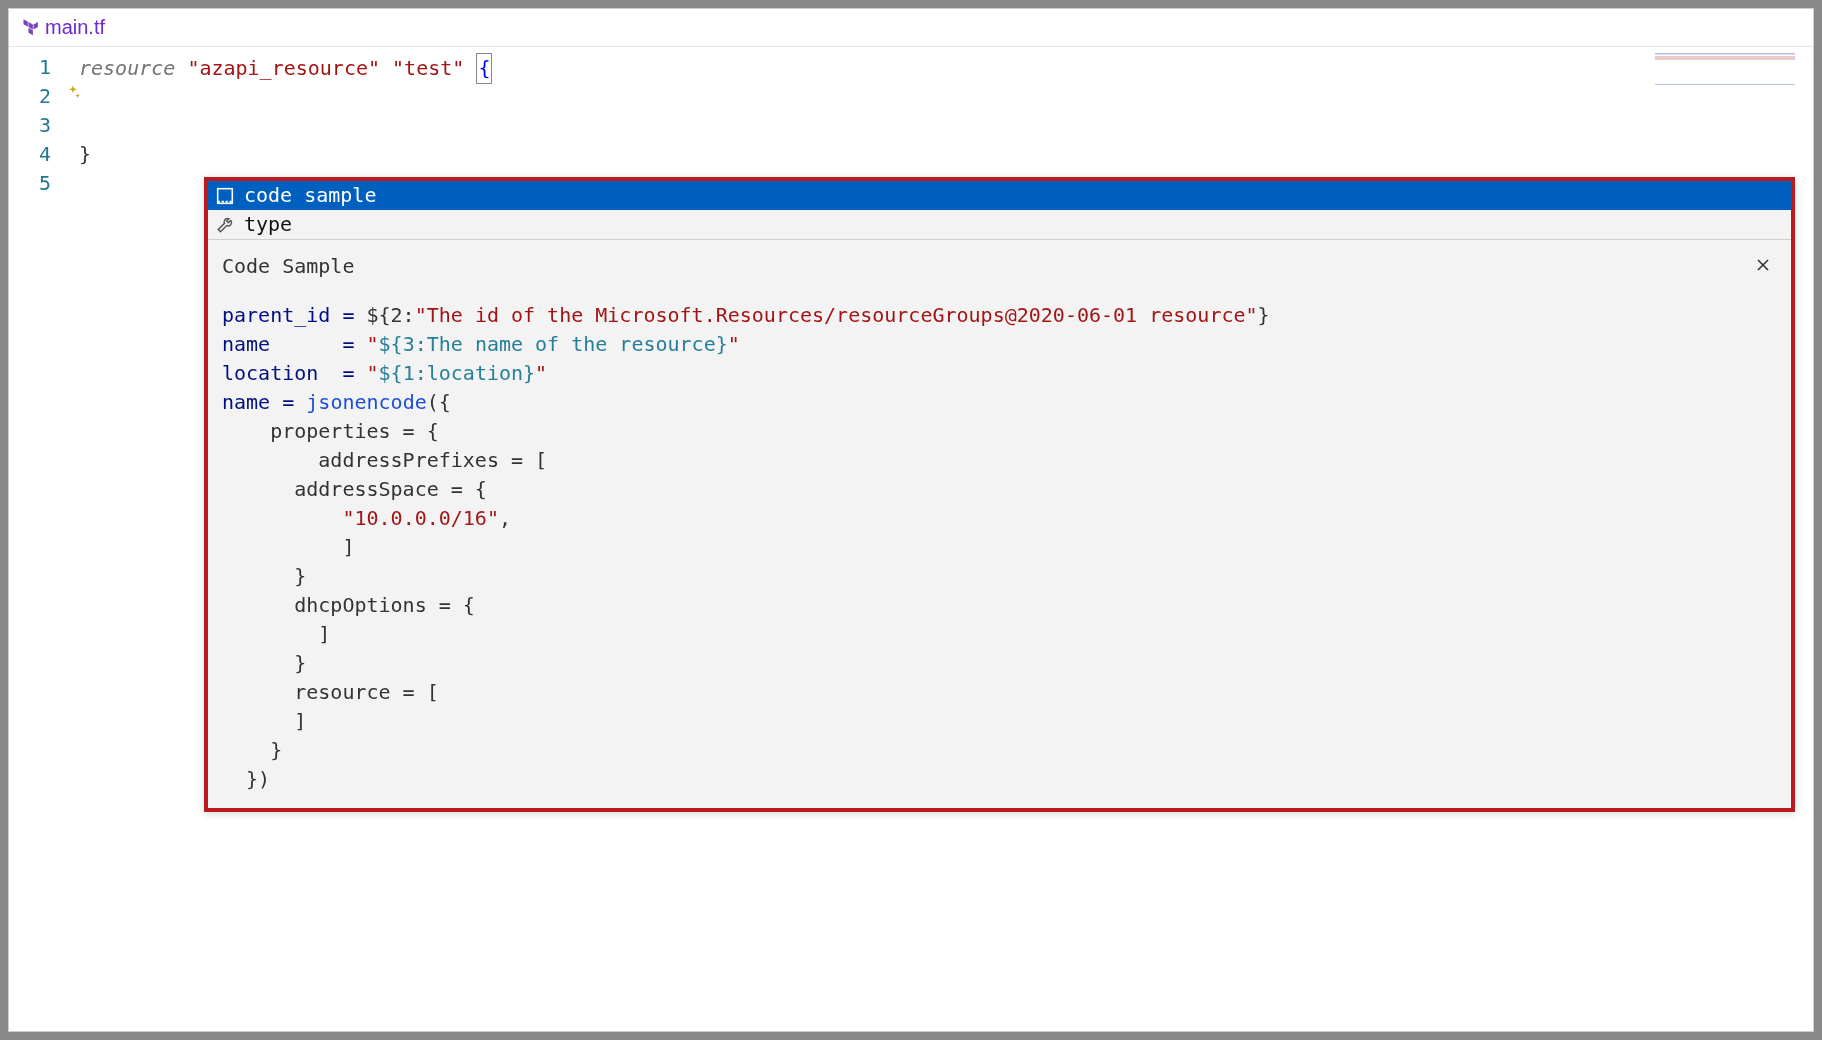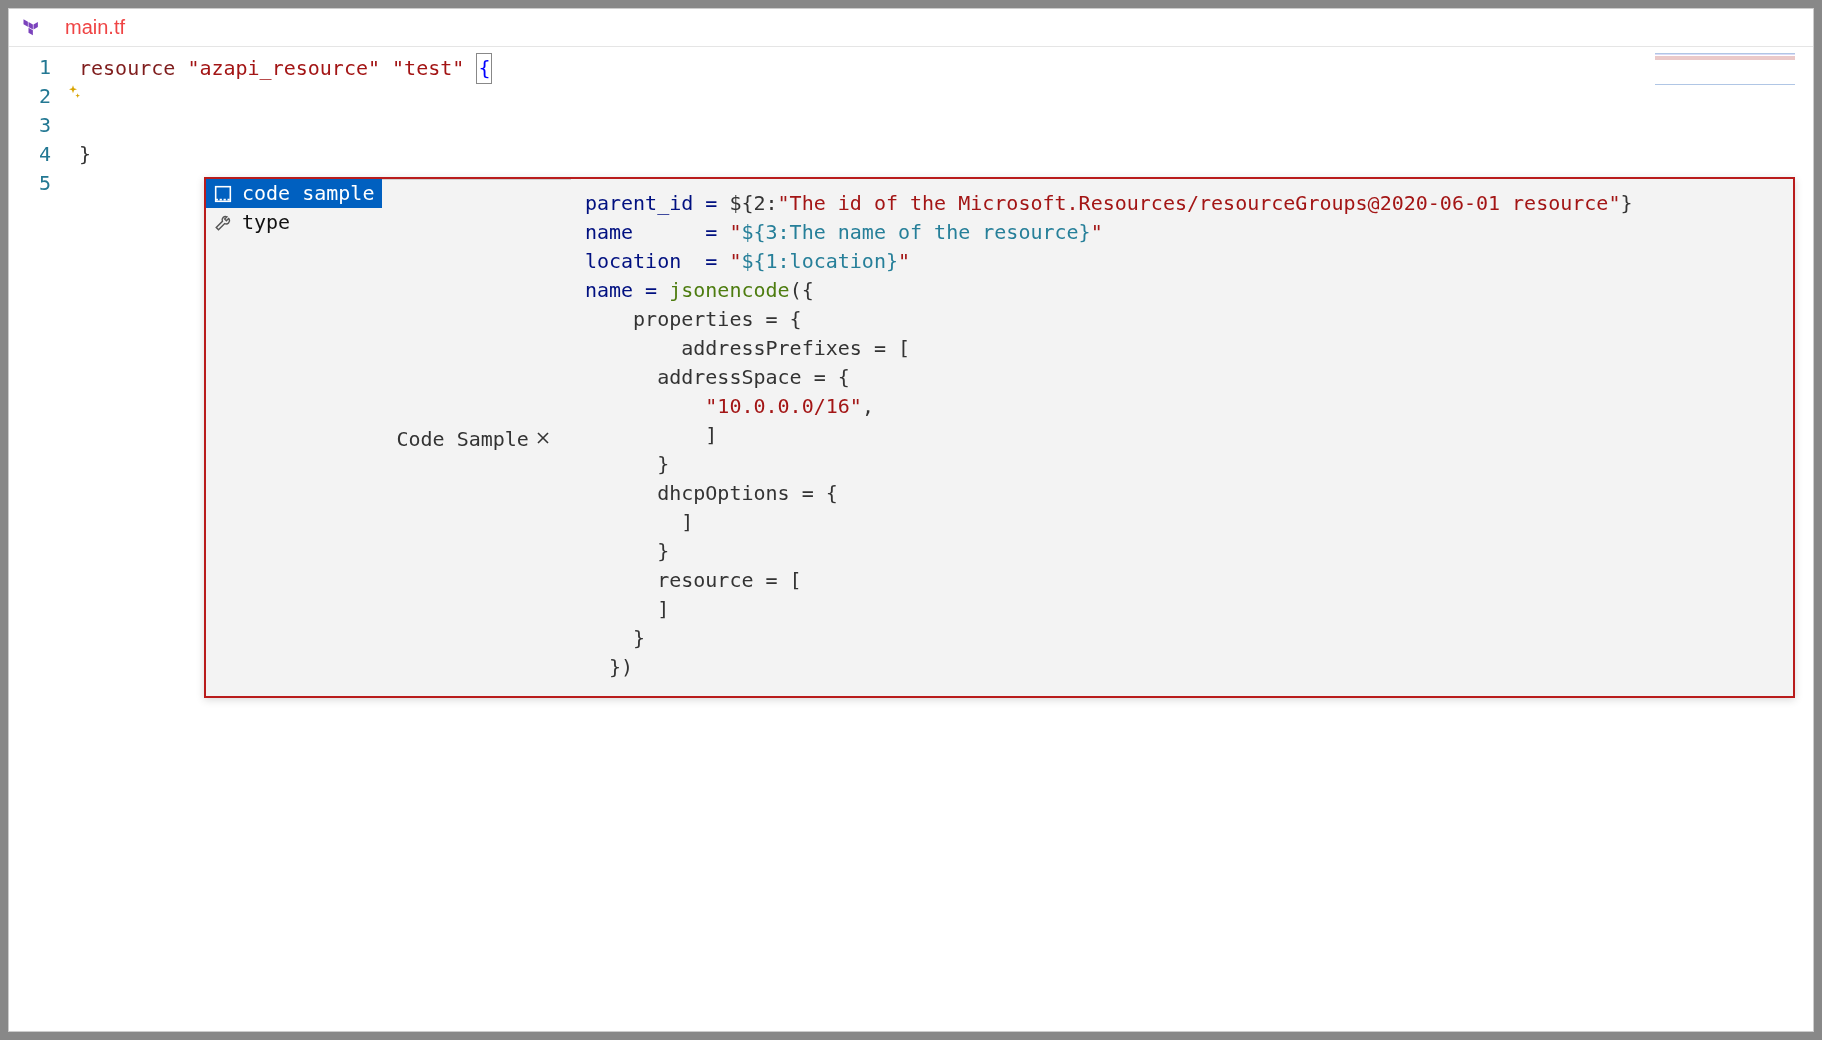--- a/index.html
+++ b/index.html
@@ -23,22 +23,22 @@
     .tab-bar {
       height: 38px;
       display: flex;
       align-items: center;
       padding: 0 12px;
       border-bottom: 1px solid #e5e5e5;
     }
     .tab {
       display: flex;
       align-items: center;
-      gap: 24px;
-      color: #ef4444;
+      gap: 4px;
+      color: #6d28d9;
       font-family: -apple-system, "Segoe UI", sans-serif;
       font-size: 20px;
       justify-content: space-between;
     }
     .terraform-icon {
       width: 20px;
       height: 20px;
       display: inline-block;
       position: relative;
     }
@@ -68,26 +68,26 @@
     }
     .code-line { height: 29px; white-space: pre; }
     .sparkle-badge {
       position: absolute;
       left: -14px;
       top: 32px;
       width: 16px;
       height: 16px;
       color: #d9a400;
     }
-    .tok-kw { color: #7f1d1d; }
+    .tok-kw { color: #737373; font-style: italic; }
     .tok-str { color: #a31515; }
     .tok-punct { color: #333; }
     .tok-ident { color: #001080; }
     .tok-type { color: #267f99; text-align: center; }
-    .tok-fn { color: #4d7c0f; }
+    .tok-fn { color: #1d4ed8; }
     .bracket-box {
       display: inline-block;
       border: 1px solid #888;
       padding: 0 1px;
       color: #0000ff;
     }
     .minimap {
       position: absolute;
       top: 6px;
       right: 18px;
@@ -105,25 +105,25 @@
       position: absolute;
       top: 0; left: 0; right: 0; bottom: -4px;
       border-top: 1px solid #8faedb;
       border-bottom: 1px solid #8faedb;
     }
     .suggest-widget {
       position: absolute;
       top: 130px;
       left: 125px;
       right: 18px;
-      border: 2px solid #b91c1c;
+      border: 4px solid #b91c1c;
       background: #f3f3f3;
       box-shadow: 0 2px 8px rgba(0,0,0,0.15);
       display: flex;
-      flex-direction: row;
+      flex-direction: column;
       max-height: 680px;
       overflow: hidden;
     }
     .suggest-list {
       background: #f3f3f3;
     }
     .suggest-item {
       display: flex;
       align-items: center;
       height: 29px;

